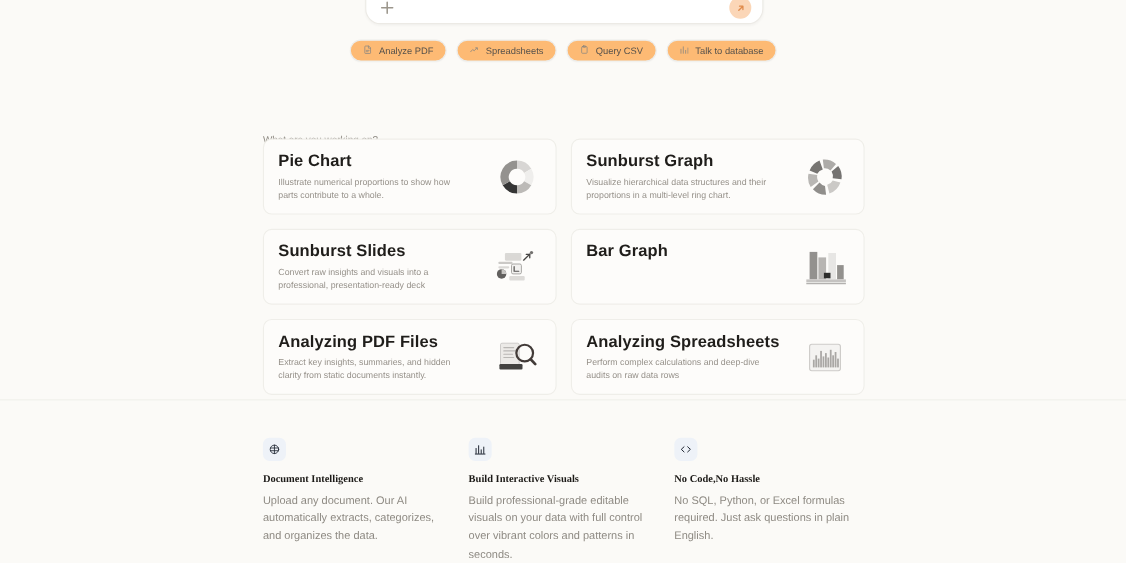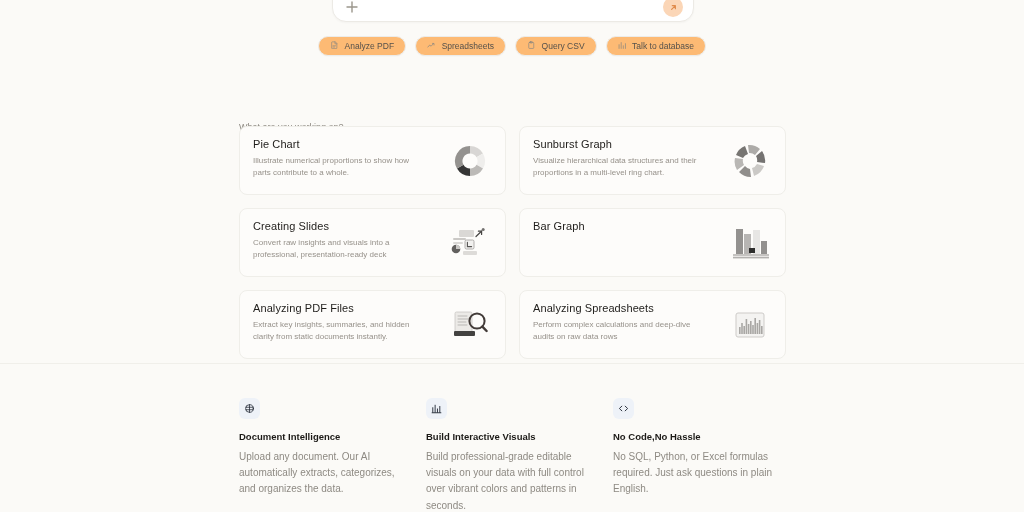--- a/index.html
+++ b/index.html
@@ -71,21 +71,21 @@
     position: relative;
     height: 69px;
     background: #fdfcfa;
     border: 1px solid #efeee9;
     border-radius: 8px;
     padding: 11px 13px;
     cursor: pointer;
     overflow: hidden;
   }
   .card-title {
-    font-size: 11px; font-weight: normal; color: #1f1d1a;
+    font-size: 15px; font-weight: bold; color: #1f1d1a;
     letter-spacing: .1px;
   }
   .card-desc {
     margin-top: 5px;
     font-size: 8px; color: #96918a; line-height: 1.45;
     width: 175px;
   }
   .card-art {
     position: absolute; right: 12px; top: 50%;
     transform: translateY(-50%);
@@ -106,21 +106,21 @@
   .feature { width: 187px; }
   .feat-icon {
     width: 21px; height: 21px; border-radius: 6px;
     background: #eef2f8;
     display: flex; align-items: center; justify-content: center;
     color: #1d2430;
   }
   .feat-icon svg { width: 11px; height: 11px; }
   .feat-title {
     margin-top: 12px;
-    font-size: 9.5px; font-weight: bold; color: #1c1a17;
+    font-size: 9.5px; font-weight: bold; color: #1c1a17; font-family: Liberation Serif, serif;
   }
   .feat-desc {
     margin-top: 7px;
     font-size: 10px; color: #8e8a83; line-height: 1.62;
     width: 172px;
   }
 </style>
 </head>
 <body>
 
@@ -212,21 +212,21 @@
           <path d="M14,5 A16,16 0 0 1 4,15 L2,7 A8,8 0 0 0 7,3 Z" fill="#c9c7c4"></path>
           <path d="M1,16 A16,16 0 0 1 -11,11 L-5,5 A8,8 0 0 0 0,8 Z" fill="#8b8986"></path>
           <path d="M-13,9 A16,16 0 0 1 -15,-3 L-7,-2 A8,8 0 0 0 -6,4 Z" fill="#b6b4b1"></path>
           <path d="M-14,-6 A16,16 0 0 1 -5,-15 L-2,-7 A8,8 0 0 0 -7,-3 Z" fill="#706e6b"></path>
           <circle r="4.2" fill="#fdfcfa"></circle>
         </g>
       </svg>
     </div>
 
     <div class="card">
-      <div class="card-title">Creating Slides</div>
+      <div class="card-title">Sunburst Slides</div>
       <div class="card-desc">Convert raw insights and visuals into a professional, presentation-ready deck</div>
       <svg class="card-art" viewBox="0 0 46 42">
         <rect x="12" y="8" width="15" height="7" rx="1" fill="#d9d7d4"></rect>
         <rect x="6" y="16" width="13" height="2" rx="1" fill="#c9c7c4"></rect>
         <rect x="6" y="20" width="10" height="2" rx="1" fill="#d9d7d4"></rect>
         <circle cx="9" cy="27" r="4.3" fill="#5a5856"></circle>
         <path d="M9 27 L9 22.7 A4.3 4.3 0 0 1 13.3 27 Z" fill="#c7c5c2"></path>
         <rect x="18" y="18" width="9" height="9" rx="1.4" fill="#f2f1ef" stroke="#9a9895" stroke-width=".8"></rect>
         <path d="M20.4 20.4v4.2h4.2" fill="none" stroke="#4c4a48" stroke-width="1.1" stroke-linecap="round"></path>
         <rect x="16" y="29" width="14" height="4" rx="1" fill="#dcdad7"></rect>

